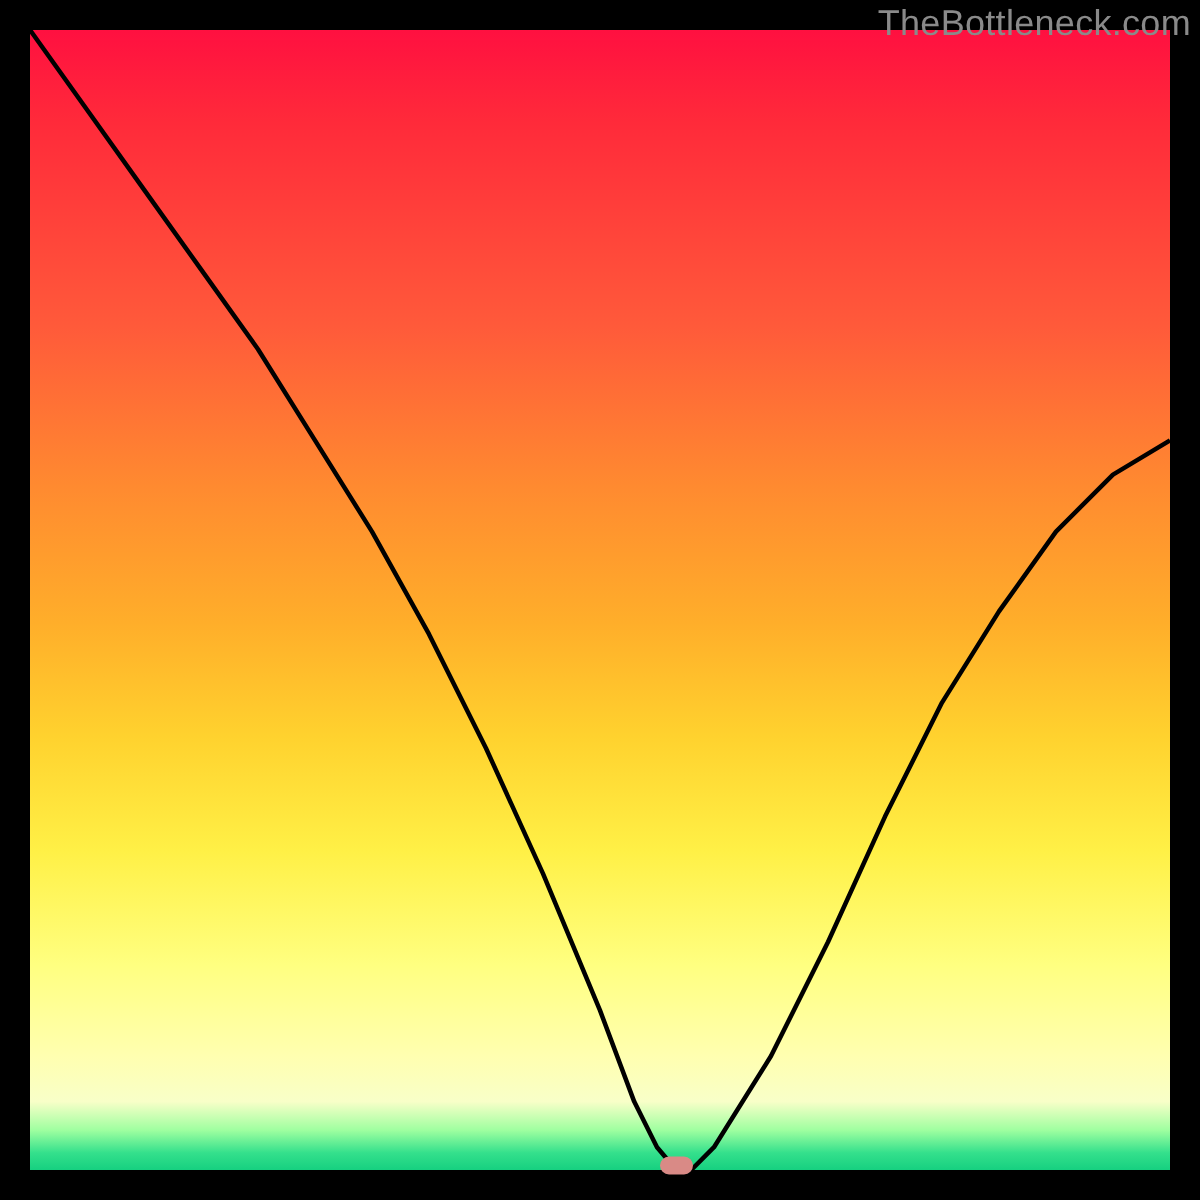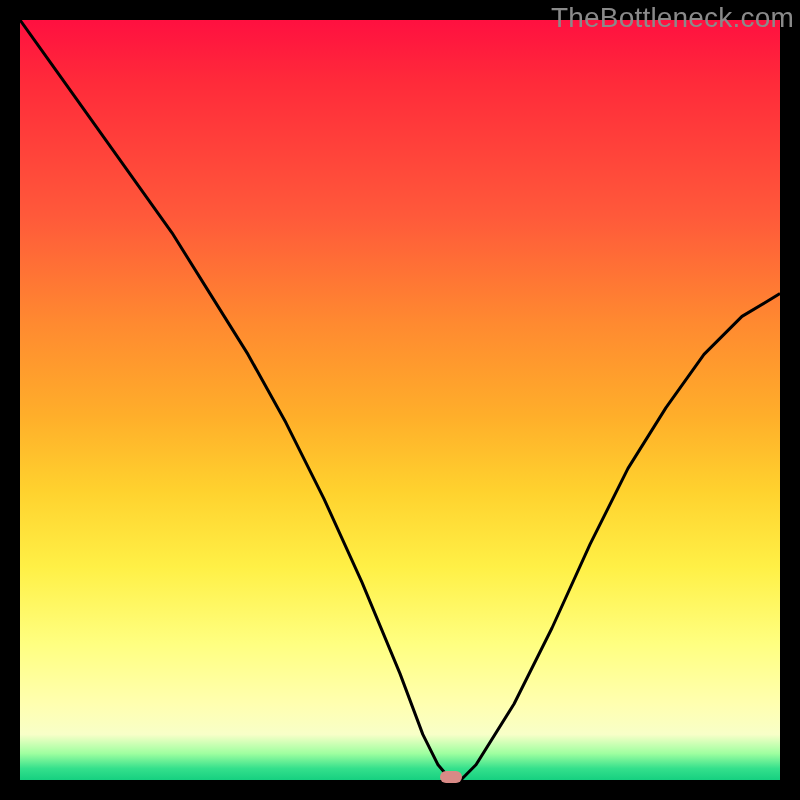--- a/index.html
+++ b/index.html
@@ -55,21 +55,21 @@
     height: 12px;
     border-radius: 6px;
     background: #d98a86;
     transform: translate(-50%, -50%);
   }
   .watermark {
     position: absolute;
     top: 2px;
     right: 6px;
     color: #8a8a8a;
-    font-size: 28px;
+    font-size: 24px;
     letter-spacing: 0.2px;
     user-select: none;
   }
 </style>
 </head>
 <body>
 
 <div class="frame">
 
   <div class="plot-area">

